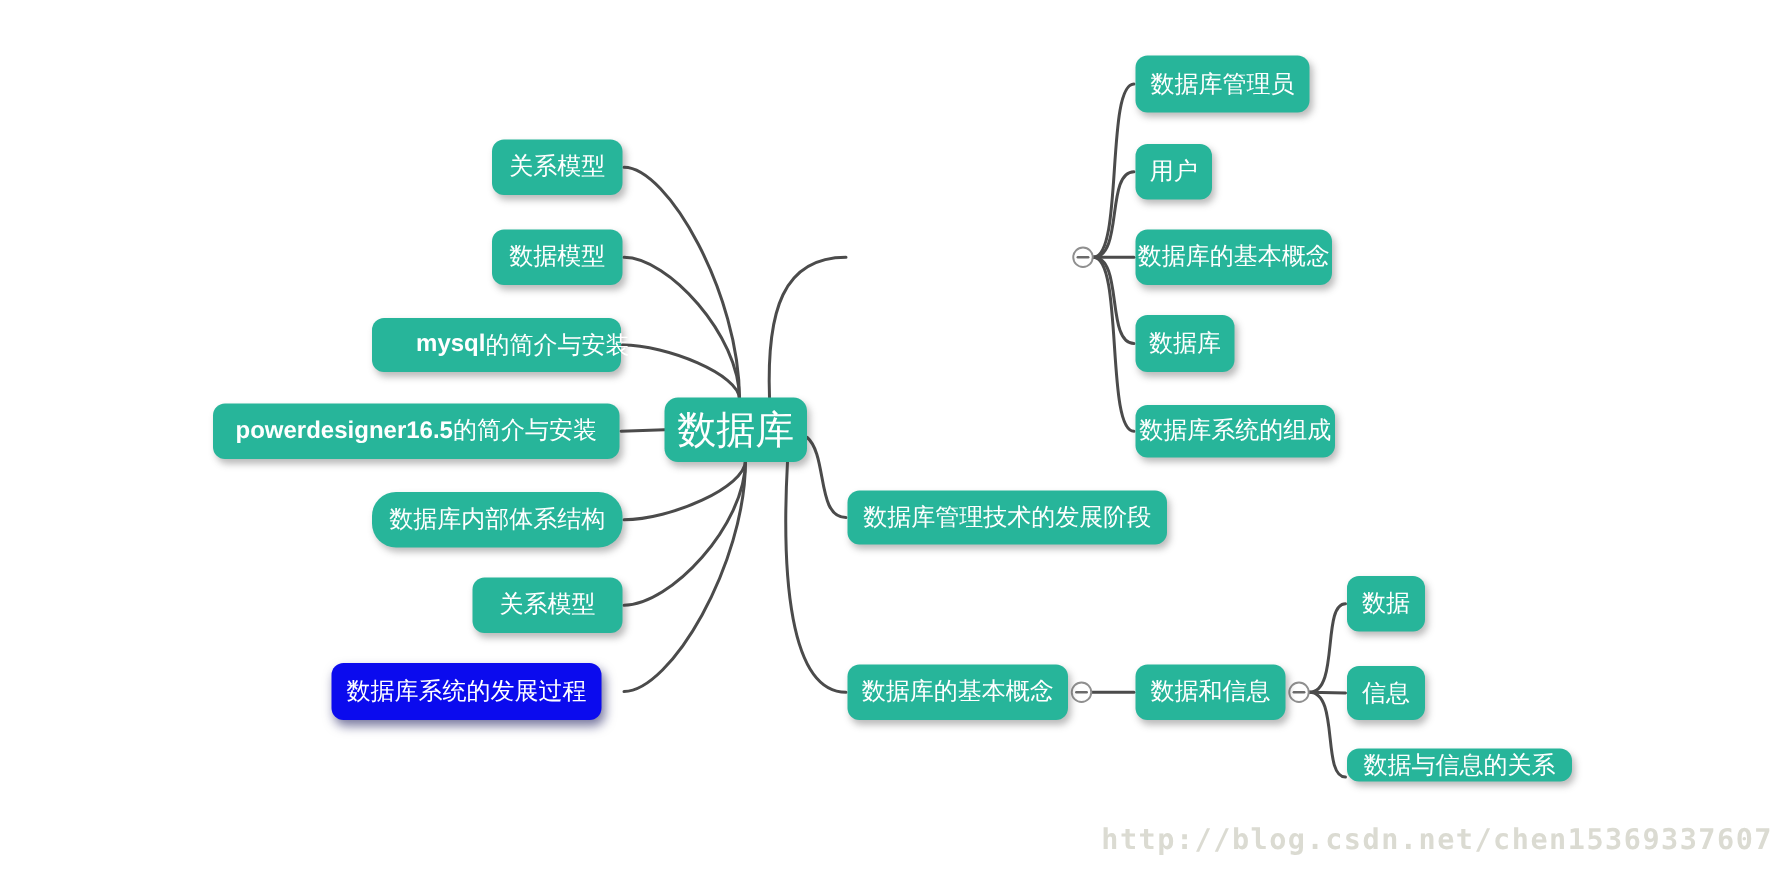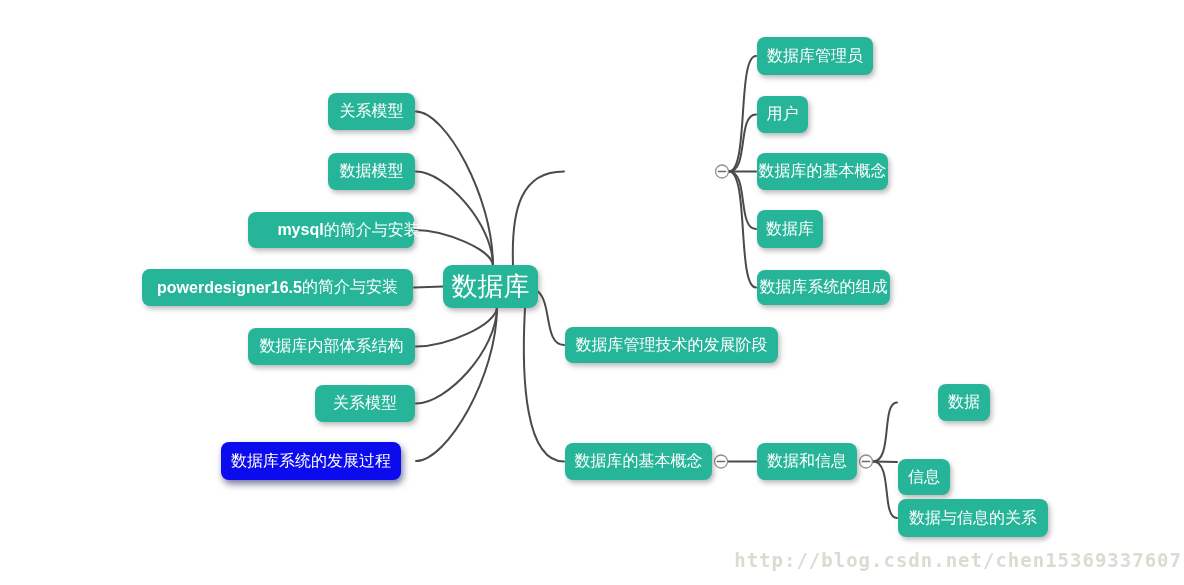--- a/index.html
+++ b/index.html
@@ -76,21 +76,21 @@
       <span>关系模型</span>
     </div>
     <div class="node" style="left: 248px; top: 212px; width: 166px; height: 36px; padding-left: 35px;">
       <b>mysql</b>
       <span>的简介与安装</span>
     </div>
     <div class="node" style="left: 142px; top: 269px; width: 271px; height: 37px;">
       <b>powerdesigner16.5</b>
       <span>的简介与安装</span>
     </div>
-    <div class="node" style="left: 248px; top: 328px; width: 167px; height: 37px;">
+    <div class="node" style="left: 248px; top: 328px; width: 167px; height: 37px; border-radius: 16px;">
       <span>数据库内部体系结构</span>
     </div>
     <div class="node" style="left: 315px; top: 385px; width: 100px; height: 37px;">
       <span>关系模型</span>
     </div>
     <div class="node selected" style="left: 221px; top: 442px; width: 180px; height: 38px;">
       <span>数据库系统的发展过程</span>
     </div>
     <div class="node" style="left: 757px; top: 37px; width: 116px; height: 38px;">
       <span>数据库管理员</span>
@@ -109,22 +109,22 @@
     </div>
     <div class="node" style="left: 565px; top: 327px; width: 213px; height: 36px;">
       <span>数据库管理技术的发展阶段</span>
     </div>
     <div class="node" style="left: 565px; top: 443px; width: 147px; height: 37px;">
       <span>数据库的基本概念</span>
     </div>
     <div class="node" style="left: 757px; top: 443px; width: 100px; height: 37px;">
       <span>数据和信息</span>
     </div>
-    <div class="node" style="left: 898px; top: 384px; width: 52px; height: 37px; margin-left: 40px;">
+    <div class="node" style="left: 898px; top: 384px; width: 52px; height: 37px;">
       <span>数据</span>
     </div>
-    <div class="node" style="left: 898px; top: 444px; width: 52px; height: 36px; margin-top: 15px;">
+    <div class="node" style="left: 898px; top: 444px; width: 52px; height: 36px;">
       <span>信息</span>
     </div>
-    <div class="node" style="left: 898px; top: 499px; width: 150px; height: 38px;">
+    <div class="node" style="left: 898px; top: 499px; width: 150px; height: 22px;">
       <span>数据与信息的关系</span>
     </div>
   </div>
 
 </body></html>

